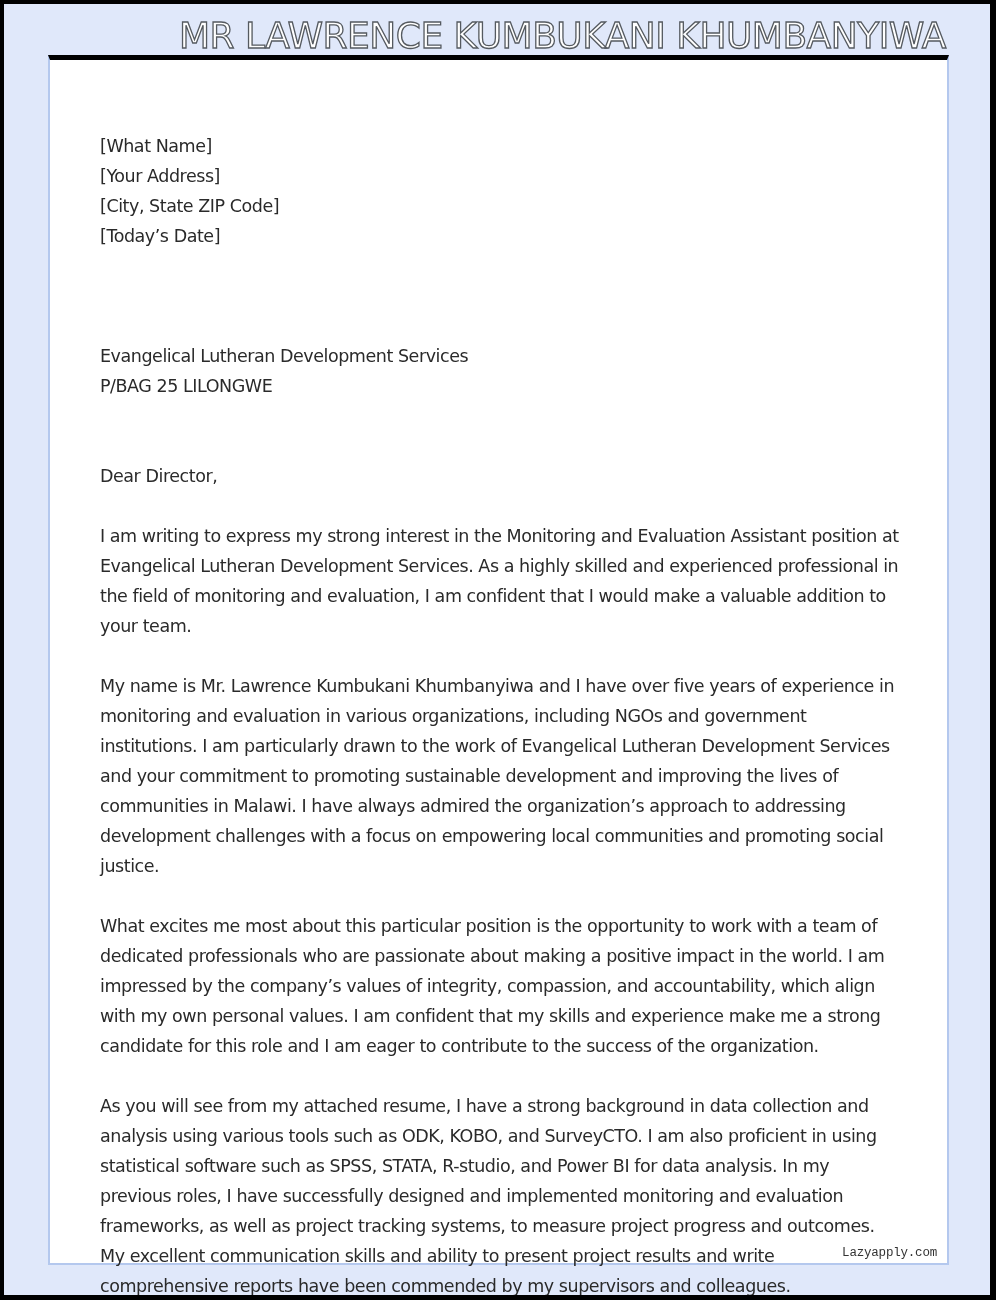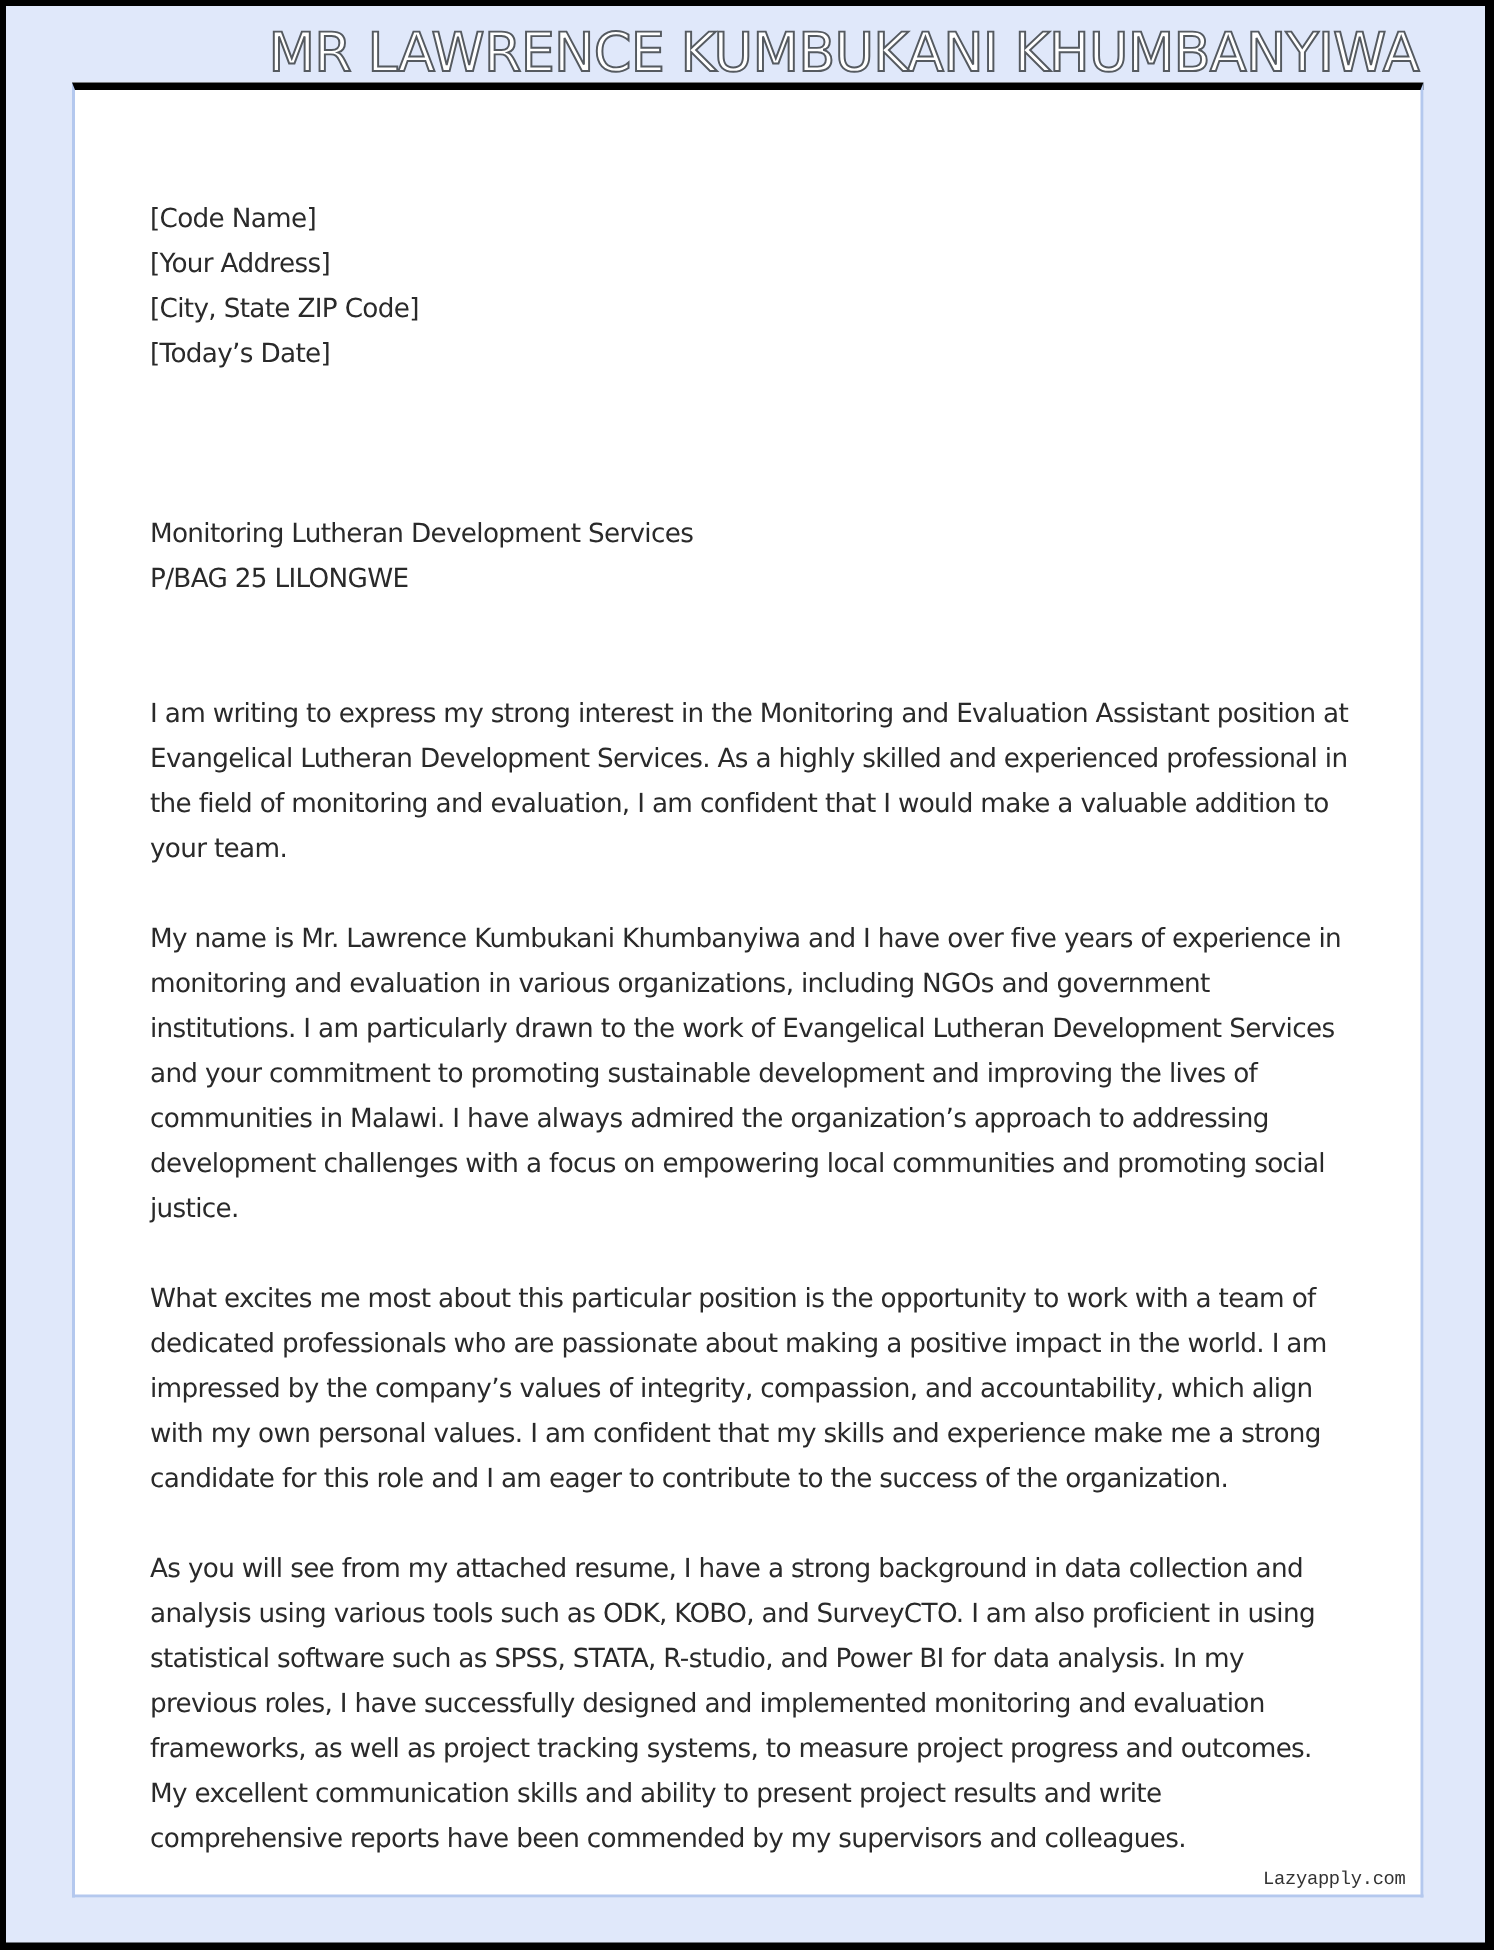--- a/index.html
+++ b/index.html
@@ -45,32 +45,33 @@
 </head>
 <body>
 
 <div class="frame">
   <div class="title">MR LAWRENCE KUMBUKANI KHUMBANYIWA</div>
   <div class="page"></div>
 
   <div class="content">
     <p class="block">
       </p>
-      <div>[Code Name]</div>
+      <div>[What Name]</div>
       <div>[Your Address]</div>
       <div>[City, State ZIP Code]</div>
       <div>[Today’s Date]</div>
     <p></p>
     <div style="height:30px"></div>
     <p class="block">
       </p>
-      <div>Monitoring Lutheran Development Services</div>
+      <div>Evangelical Lutheran Development Services</div>
       <div>P/BAG 25 LILONGWE</div>
     <p></p>
     <div style="height:30px"></div>
+    <p>Dear Director,</p>
     <p>I am writing to express my strong interest in the Monitoring and Evaluation Assistant position at Evangelical Lutheran Development Services. As a highly skilled and experienced professional in the field of monitoring and evaluation, I am confident that I would make a valuable addition to your team.</p>
     <p>My name is Mr. Lawrence Kumbukani Khumbanyiwa and I have over five years of experience in monitoring and evaluation in various organizations, including NGOs and government institutions. I am particularly drawn to the work of Evangelical Lutheran Development Services and your commitment to promoting sustainable development and improving the lives of communities in Malawi. I have always admired the organization’s approach to addressing development challenges with a focus on empowering local communities and promoting social justice.</p>
     <p>What excites me most about this particular position is the opportunity to work with a team of dedicated professionals who are passionate about making a positive impact in the world. I am impressed by the company’s values of integrity, compassion, and accountability, which align with my own personal values. I am confident that my skills and experience make me a strong candidate for this role and I am eager to contribute to the success of the organization.</p>
     <p>As you will see from my attached resume, I have a strong background in data collection and analysis using various tools such as ODK, KOBO, and SurveyCTO. I am also proficient in using statistical software such as SPSS, STATA, R-studio, and Power BI for data analysis. In my previous roles, I have successfully designed and implemented monitoring and evaluation frameworks, as well as project tracking systems, to measure project progress and outcomes. My excellent communication skills and ability to present project results and write comprehensive reports have been commended by my supervisors and colleagues.</p>
   </div>
 
   <div class="watermark">Lazyapply.com</div>
 </div>
 
 </body></html>

